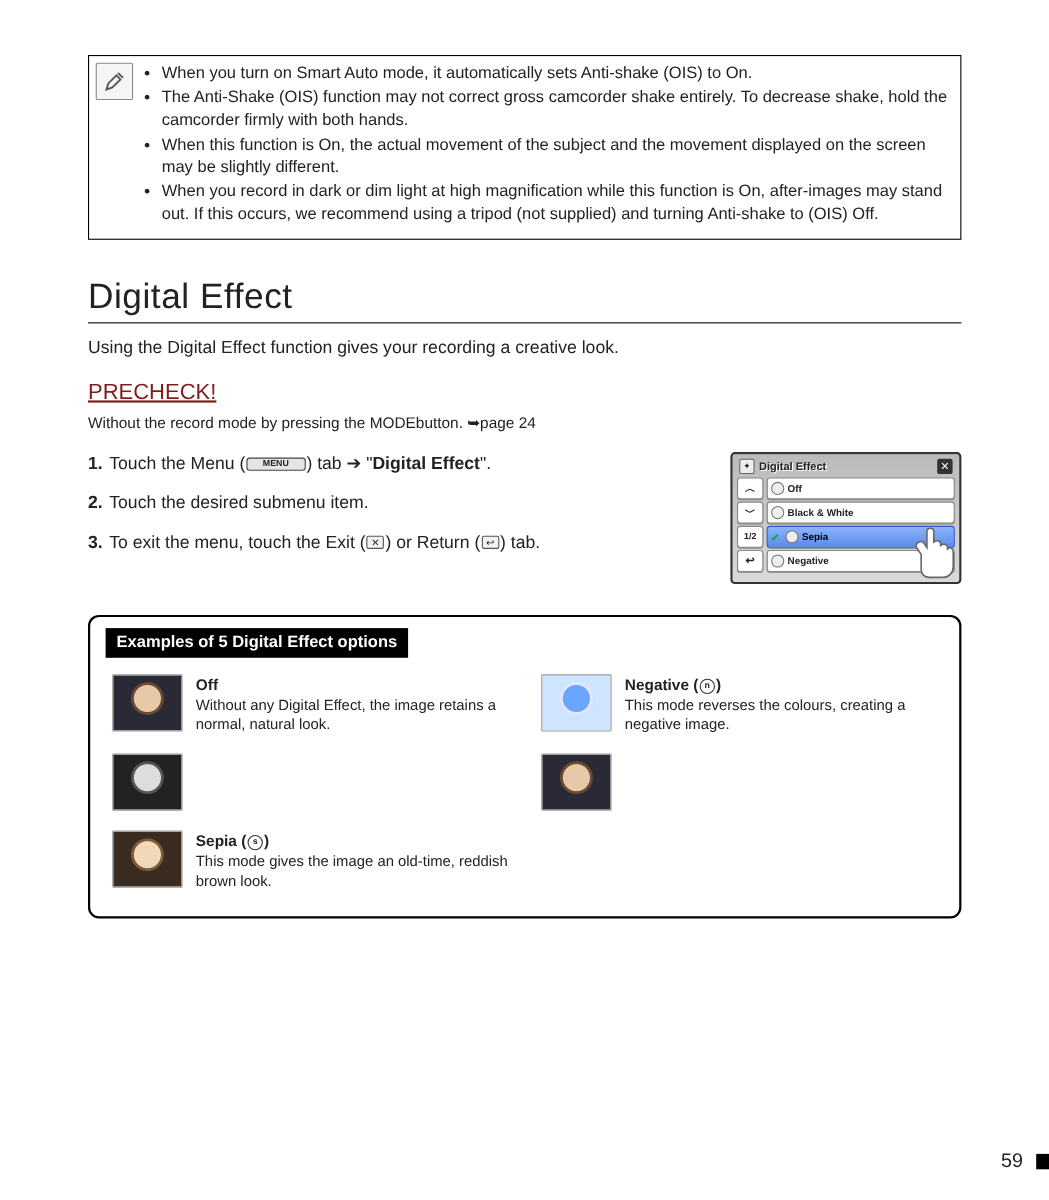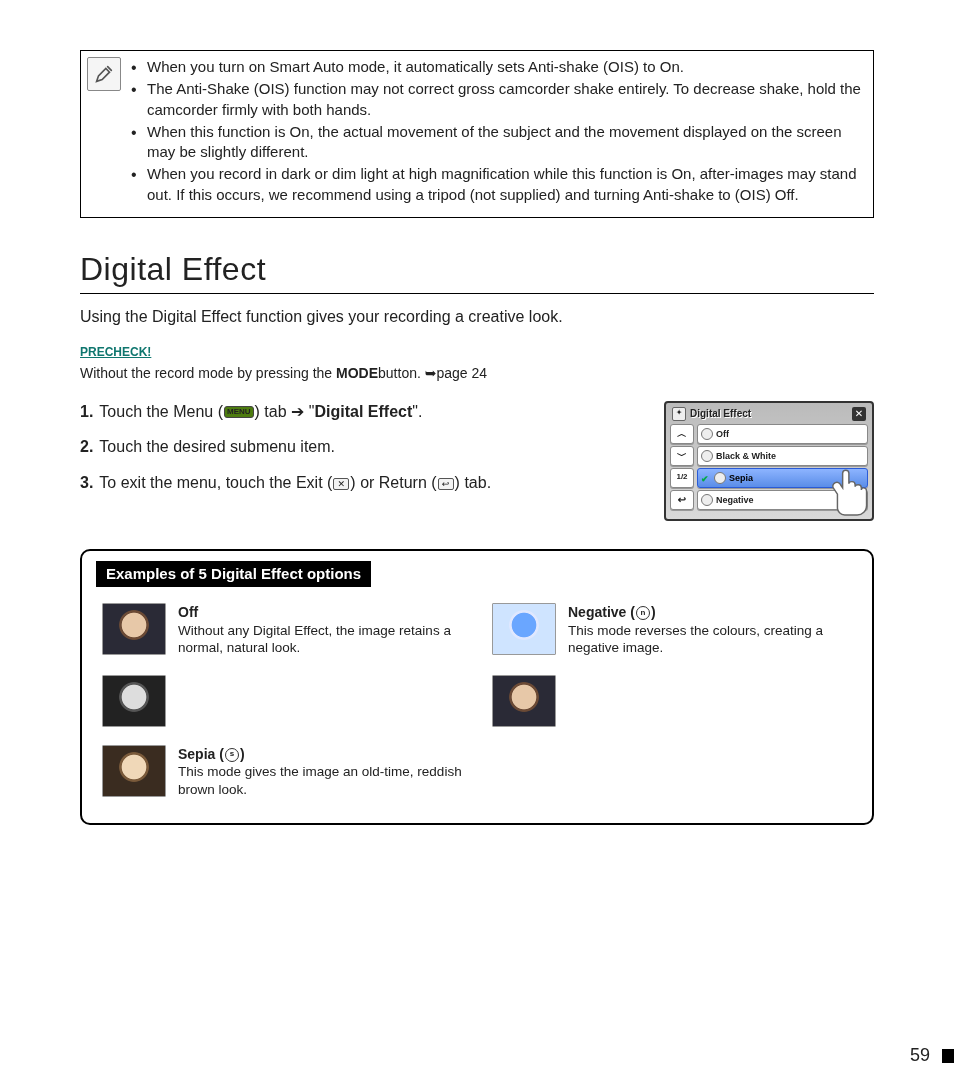--- a/index.html
+++ b/index.html
@@ -36,40 +36,40 @@
   .section-title {
     font-size: 32px;
     font-weight: normal;
     letter-spacing: 0.5px;
     border-bottom: 1.5px solid #000;
     padding-bottom: 2px;
     margin-bottom: 12px;
   }
   .intro { margin-bottom: 16px; font-size:16px;}
   .precheck {
-    color: #0f766e;
+    color: #7f1d1d;
     text-decoration: underline;
-    font-weight: bold;
-    font-size: 12px;
+    font-weight: normal;
+    font-size: 20px;
     margin-bottom: 4px;
     display: block;
   }
   .precheck-text { font-size:14px; margin-bottom: 18px; }
-  .precheck-text .modebtn { font-weight:bold; }
+  .precheck-text .modebtn { font-weight:normal; }
   .arrow-ref { display:inline-block; }
 
   .steps-area { display:flex; gap:20px; }
   .steps-left { flex:1; }
   .steps { list-style:none; }
   .steps li { margin-bottom: 14px; font-size:16px; display:flex; }
   .stepnum { font-weight:bold; margin-right:6px; white-space:nowrap;}
   .menu-pill {
     display:inline-block; font-size:8px; font-weight:bold; border:1px solid #444;
-    border-radius:3px; padding:0 2px; vertical-align:middle; line-height:10px;
-    background:#4d7c0f; color:#222; margin:0 1px;
+    border-radius:3px; padding:0 14px; vertical-align:middle; line-height:10px;
+    background:#e5e5e5; color:#222; margin:0 1px;
   }
   .tiny-icon {
     display:inline-flex; width:16px; height:12px; border:1px solid #555; border-radius:2px;
     align-items:center; justify-content:center; font-size:9px; background:#f3f3f3; vertical-align:middle;
     margin: 0 1px;
   }
 
   
   .preview-panel {
     width: 210px; border: 2px solid #333; border-radius:4px;

